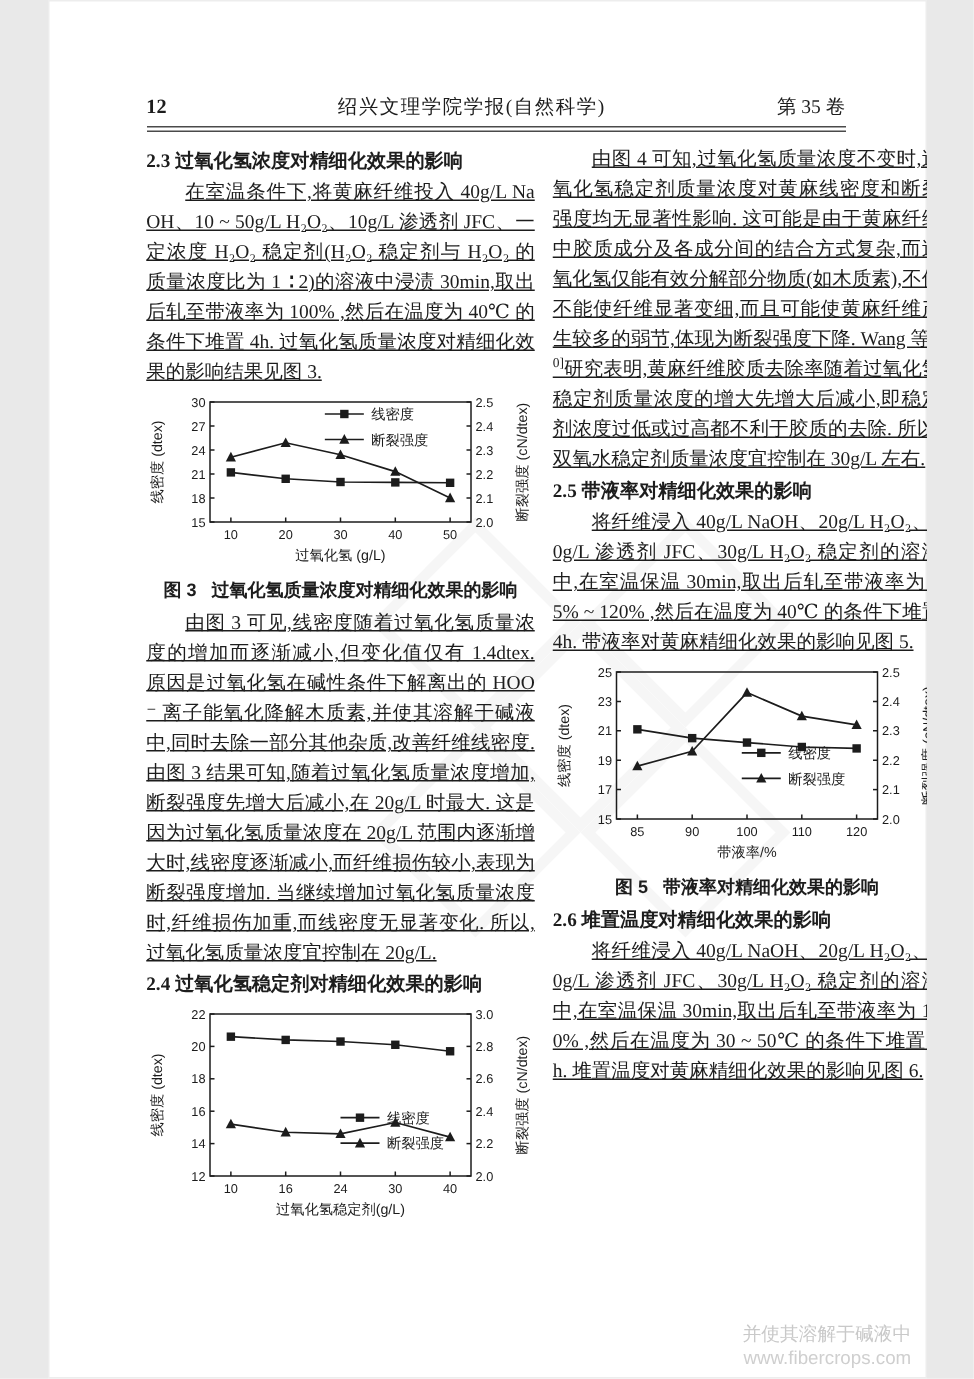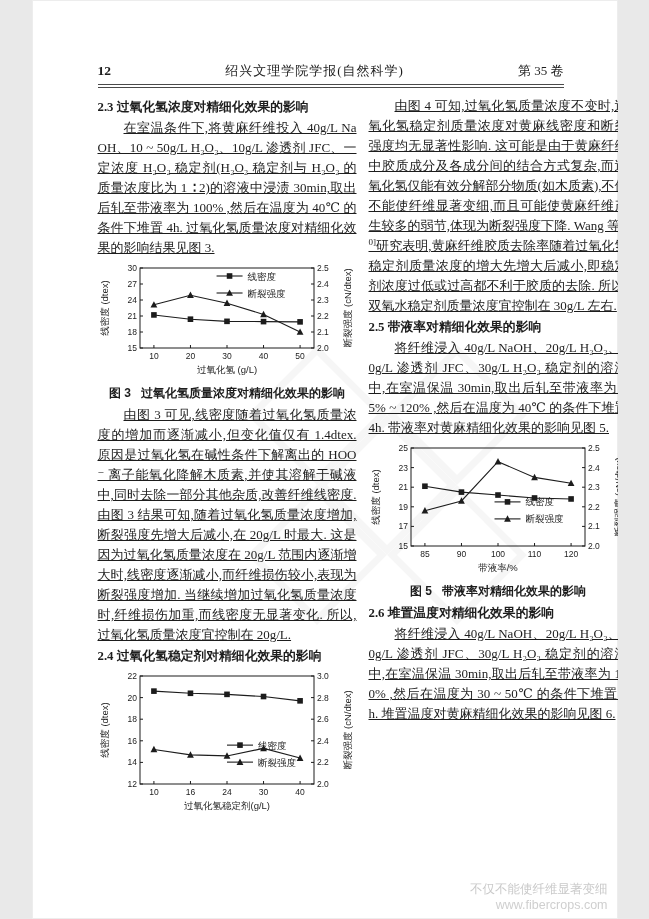--- a/index.html
+++ b/index.html
@@ -292,17 +292,17 @@
       </div>
 
 
       <h3 class="sec">2.6 堆置温度对精细化效果的影响</h3>
       <p class="body">将纤维浸入 40g/L NaOH、20g/L H₂O₂、10g/L 渗透剂 JFC、30g/L H₂O₂ 稳定剂的溶液中,在室温保温 30min,取出后轧至带液率为 100% ,然后在温度为 30 ~ 50℃ 的条件下堆置 4h. 堆置温度对黄麻精细化效果的影响见图 6.</p>
     </div>
 
   </div>
 
   <div class="wm-text">
-    <div class="l1">不仅不能使纤维显著变细</div>
+    <div class="l1">并使其溶解于碱液中</div>
     <div class="l2">www.fibercrops.com</div>
   </div>
 
 </div>
 
 </body></html>

